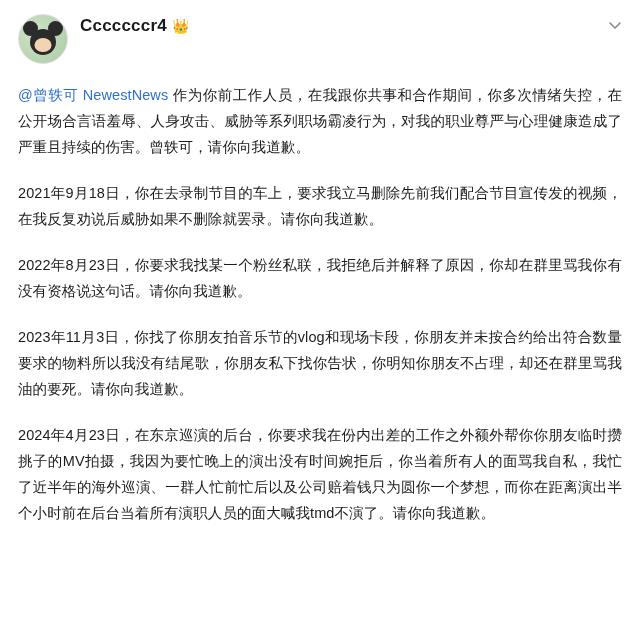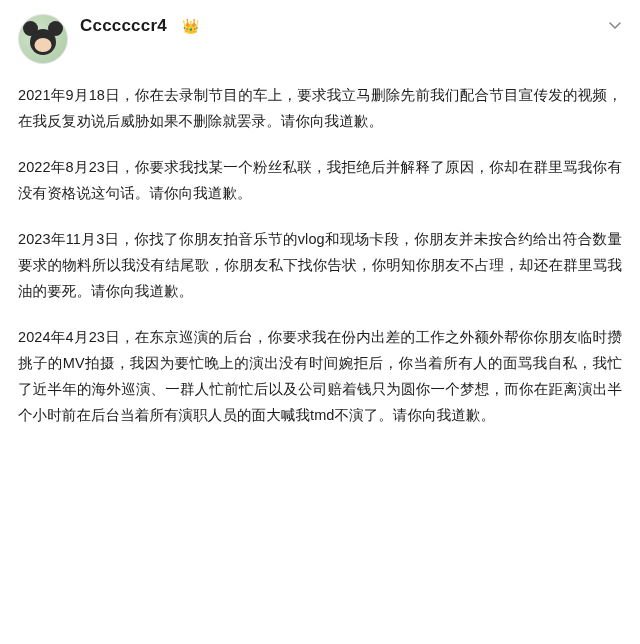--- a/index.html
+++ b/index.html
@@ -72,21 +72,21 @@
     background: radial-gradient(circle at 35% 40%, #cfe3c9 0%, #bcd6b5 55%, #a9c9a2 100%);
   }
   .head-text {
     margin-left: 12px;
     flex: 1 1 auto;
     min-width: 0;
   }
   .name-row {
     display: flex;
     align-items: center;
-    gap: 15px;
+    gap: 5px;
     line-height: 1;
     padding-top: 3px;
   }
   .username {
     font-size: 17px;
     font-weight: 700;
     color: #1a1a1a;
     letter-spacing: 0.2px;
   }
   .crown-icon {
@@ -148,19 +148,20 @@
     </div>
   </div>
 
   <div class="chevron-btn">
     <svg width="18" height="18" viewBox="0 0 18 18" aria-hidden="true">
       <polyline points="4,7 9,12 14,7" fill="none" stroke="currentColor" stroke-width="1.6" stroke-linecap="round" stroke-linejoin="round"></polyline>
     </svg>
   </div>
 
   <div class="content">
+    <p><span class="mention">@曾轶可 NewestNews</span> <span>作为你前工作人员，在我跟你共事和合作期间，你多次情绪失控，在公开场合言语羞辱、人身攻击、威胁等系列职场霸凌行为，对我的职业尊严与心理健康造成了严重且持续的伤害。曾轶可，请你向我道歉。</span></p>
     <p>2021年9月18日，你在去录制节目的车上，要求我立马删除先前我们配合节目宣传发的视频，在我反复劝说后威胁如果不删除就罢录。请你向我道歉。</p>
     <p>2022年8月23日，你要求我找某一个粉丝私联，我拒绝后并解释了原因，你却在群里骂我你有没有资格说这句话。请你向我道歉。</p>
     <p>2023年11月3日，你找了你朋友拍音乐节的vlog和现场卡段，你朋友并未按合约给出符合数量要求的物料所以我没有结尾歌，你朋友私下找你告状，你明知你朋友不占理，却还在群里骂我油的要死。请你向我道歉。</p>
     <p>2024年4月23日，在东京巡演的后台，你要求我在份内出差的工作之外额外帮你你朋友临时攒挑子的MV拍摄，我因为要忙晚上的演出没有时间婉拒后，你当着所有人的面骂我自私，我忙了近半年的海外巡演、一群人忙前忙后以及公司赔着钱只为圆你一个梦想，而你在距离演出半个小时前在后台当着所有演职人员的面大喊我tmd不演了。请你向我道歉。</p>
   </div>
 
 </div>
 
 </body></html>

